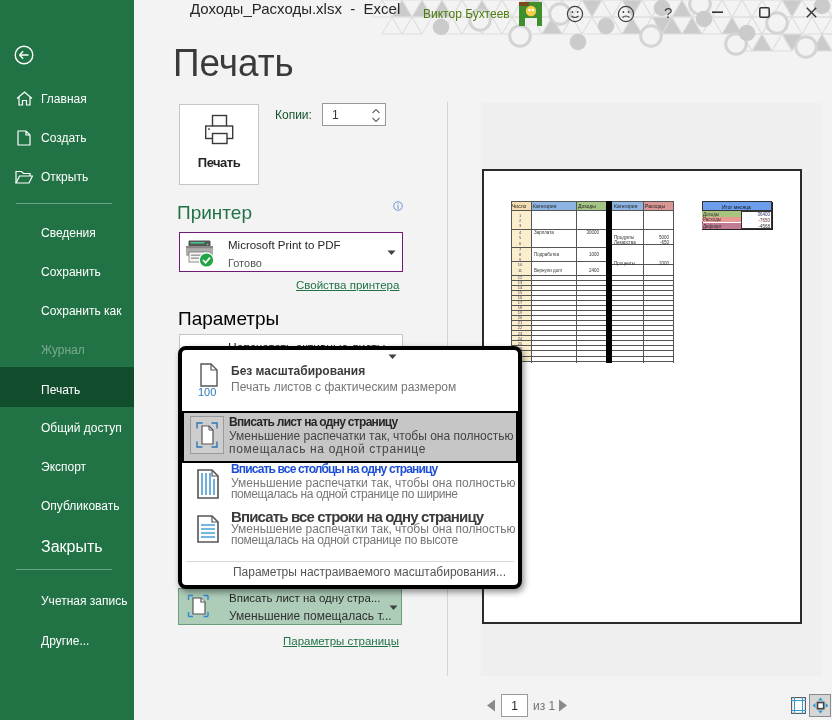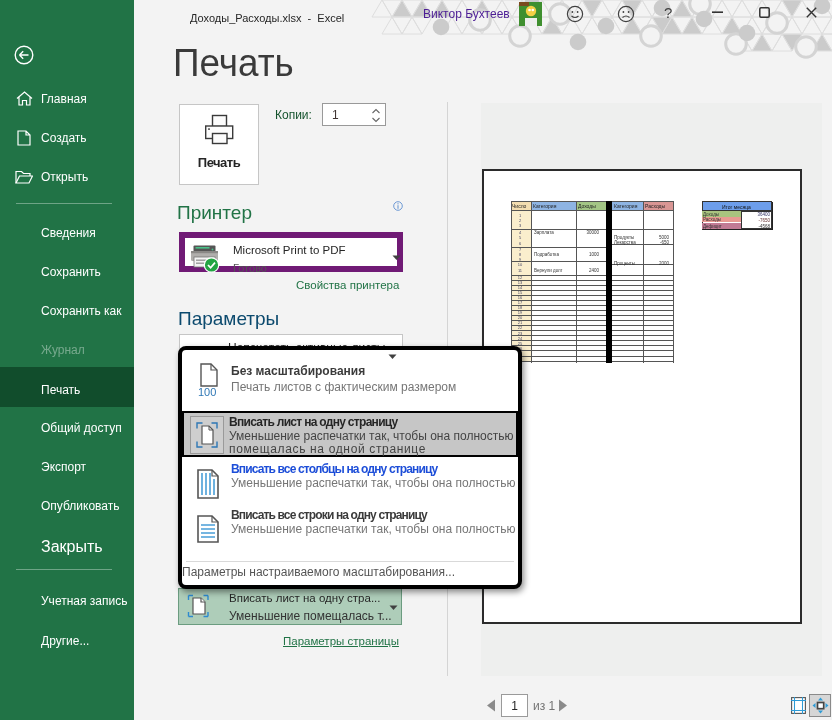--- a/index.html
+++ b/index.html
@@ -22,22 +22,22 @@
     <circle cx="441" cy="27" r="8.3" fill="#cbcbcb"></circle>
     <circle cx="532" cy="5" r="8.3" fill="#cbcbcb"></circle>
     <circle cx="606" cy="26" r="8.3" fill="#cbcbcb"></circle>
     <circle cx="704" cy="19" r="8.3" fill="#cbcbcb"></circle>
     <circle cx="747" cy="33" r="8.3" fill="#cbcbcb"></circle>
     <circle cx="822" cy="6" r="8.3" fill="#cbcbcb"></circle>
     <circle cx="578" cy="42" r="8.3" fill="#cbcbcb"></circle>
     <circle cx="662" cy="8" r="8.3" fill="#cbcbcb"></circle>
 </svg>
 
-<div class="abs" style="left:190px;top:12px;font-size:11px;color:#262626">Доходы_Расходы.xlsx&nbsp;&nbsp;-&nbsp;&nbsp;Excel</div>
-<div class="abs" style="left:423px;top:7px;font-size:12px;color:#4c1d95">Виктор Бухтеев</div>
+<div class="abs" style="left:190px;top:0;font-size:15px;color:#262626">Доходы_Расходы.xlsx&nbsp;&nbsp;-&nbsp;&nbsp;Excel</div>
+<div class="abs" style="left:423px;top:7px;font-size:12px;color:#4d7c0f">Виктор Бухтеев</div>
 
 <svg class="abs" style="left:519px;top:2px" width="23" height="24" viewBox="0 0 23 24">
 <rect width="23" height="24" fill="#3f8f2f"></rect>
 <rect x="0" y="0" width="10" height="4" fill="#7a4a1e"></rect>
 <rect x="6" y="16" width="12" height="8" fill="#eeeeee"></rect>
 <circle cx="12" cy="9" r="5.2" fill="#f3cf45"></circle>
 <circle cx="10.5" cy="8" r="1.3" fill="#fff"></circle>
     <circle cx="13.8" cy="8" r="1.3" fill="#fff"></circle>
 </svg>
 
@@ -128,42 +128,42 @@
     <path d="M2.5,11 L6,14.5 L9.5,11" fill="none" stroke="#666" stroke-width="1.1"></path>
   </svg>
 </div>
 
 <div class="abs" style="left:177px;top:202px;font-size:19px;color:#217346">Принтер</div>
 <svg class="abs" style="left:393px;top:201px" width="10" height="10" viewBox="0 0 10 10">
 <circle cx="5" cy="5" r="4.3" fill="none" stroke="#5f8fd0" stroke-width="0.9"></circle>
 <rect x="4.5" y="2.2" width="1" height="1.2" fill="#5f8fd0"></rect>
     <rect x="4.5" y="4.2" width="1" height="3.6" fill="#5f8fd0"></rect>
 </svg>
-<div class="abs" style="left:179px;top:232px;width:224px;height:40px;background:#fff;border:6px solid #701a75">
+<div class="abs" style="left:179px;top:232px;width:224px;height:40px;background:#fff;border:1px solid #701a75">
   <svg class="abs" style="left:5px;top:7px" width="32" height="29" viewBox="0 0 32 29">
     <rect x="3.5" y="0.5" width="22" height="6" rx="1" fill="#555555"></rect>
     <rect x="5.5" y="2" width="14" height="1.6" fill="#49c188"></rect>
     <circle cx="22.5" cy="4.5" r="0.9" fill="#49c188"></circle>
     <rect x="1" y="6" width="27" height="10" rx="1.5" fill="#b0aeac"></rect>
     <rect x="1" y="6" width="27" height="2.2" fill="#8a8886"></rect>
     <rect x="4" y="12" width="21" height="10" fill="#f4f4f4" stroke="#777" stroke-width="0.8"></rect>
     <rect x="6" y="14.5" width="13" height="1.4" fill="#9a9a9a"></rect>
       <rect x="6" y="17.5" width="10" height="1.4" fill="#9a9a9a"></rect>
     <circle cx="21.5" cy="20" r="7.2" fill="#23a543" stroke="#fff" stroke-width="1.2"></circle>
     <path d="M18,20 l2.6,2.8 l4.4,-5.2" stroke="#fff" stroke-width="1.7" fill="none"></path>
   </svg>
   <div class="abs" style="left:48px;top:6px;font-size:11.5px;color:#262626">Microsoft Print to PDF</div>
   <div class="abs" style="left:48px;top:24px;font-size:11px;color:#555">Готово</div>
   <svg class="abs" style="left:207px;top:17px" width="9" height="6" viewBox="0 0 9 6">
       <path d="M0.5,0.5 L4.5,5 L8.5,0.5 Z" fill="#404040"></path>
     </svg>
 </div>
-<div class="abs" style="left:296px;top:279px;font-size:11.5px;color:#217346;">Свойства принтера</div>
-
-<div class="abs" style="left:178px;top:308px;font-size:19px;color:#0c4a6e">Параметры</div>
+<div class="abs" style="left:296px;top:279px;font-size:11.5px;color:#217346;text-decoration:underline">Свойства принтера</div>
+
+<div class="abs" style="left:178px;top:308px;font-size:19px;color:#000000">Параметры</div>
 
 <div class="abs" style="left:179px;top:334px;width:224px;height:40px;background:#fff;border:1px solid #c6c6c6">
   <svg class="abs" style="left:7px;top:11px" width="27" height="24" viewBox="0 0 27 24">
     <rect x="1" y="1" width="25" height="22" fill="#fff" stroke="#8a8a8a" stroke-width="1.4"></rect>
     <path d="M1,8 H26 M1,15 H26 M9.3,1 V23 M17.6,1 V23" stroke="#8a8a8a" stroke-width="1.2"></path>
   </svg>
   <div class="abs" style="left:48px;top:6px;font-size:12px;color:#262626">Напечатать активные листы</div>
 </div>
 
 <div class="abs" style="left:178px;top:588px;width:224px;height:37px;background:#aecdb9;border:1px solid #6b9c80">
@@ -287,49 +287,51 @@
 <div class="abs" style="left:178px;top:346px;width:344px;height:243px;background:#fff;border:4px solid #000;border-radius:8px;box-shadow:2px 3px 6px rgba(0,0,0,.45)">
 
 <svg class="abs" style="left:16px;top:13px" width="22" height="34" viewBox="0 0 22 34">
   <path d="M3,1 H13 L19,7 V23 H3 Z" fill="#fff" stroke="#555" stroke-width="1.4"></path>
   <path d="M13,1 V7 H19" fill="none" stroke="#555" stroke-width="1.2"></path>
   <text x="0" y="33" font-size="11" fill="#2e77b5" font-family="Liberation Sans">100</text>
 </svg>
 <div class="abs" style="left:49px;top:14px;font-size:12px;font-weight:bold;color:#3b3b3b">Без масштабирования</div>
 <div class="abs" style="left:49px;top:30px;font-size:12px;color:#767676">Печать листов с фактическим размером</div>
 
-<div class="abs" style="left:0px;top:61px;width:336px;height:46px;background:#c6c6c6;border:2px solid #000">
+<div class="abs" style="left:0px;top:61px;width:336px;height:52px;background:#c6c6c6;border:2px solid #000">
   <div class="abs" style="left:6px;top:3px;width:34px;height:38px;background:#cecece;border:1px solid #9a9a9a"></div>
   <svg class="abs" style="left:10px;top:7px" width="26" height="30" viewBox="0 0 26 30">
     <path d="M8,6 H15 L19,10 V24 H8 Z" fill="#fff" stroke="#555" stroke-width="1.2"></path>
     <path d="M15,6 V10 H19" fill="none" stroke="#555" stroke-width="1"></path>
     <path d="M3,8.5 V3 H8.5 M23,8.5 V3 H17.5 M3,21.5 V27 H8.5 M23,21.5 V27 H17.5" stroke="#2e77b5" stroke-width="1.4" fill="none"></path>
   </svg>
   <div class="abs" style="left:45px;top:2px;font-size:12px;font-weight:bold;color:#262626;letter-spacing:-0.7px">Вписать лист на одну страницу</div>
   <div class="abs" style="left:45px;top:16px;font-size:12px;color:#444">Уменьшение распечатки так, чтобы она полностью</div>
   <div class="abs" style="left:45px;top:29px;font-size:12px;color:#444;letter-spacing:0.65px">помещалась на одной странице</div>
 </div>
 
 <svg class="abs" style="left:14px;top:119px" width="24" height="30" viewBox="0 0 24 30">
   <path d="M2,1 H16 L22,7 V29 H2 Z" fill="#fff" stroke="#555" stroke-width="1.6"></path>
   <path d="M16,1 V7 H22" fill="none" stroke="#555" stroke-width="1.2"></path>
   <path d="M6,4 V26 M10,4 V26 M14,4 V26 M18,10 V26" stroke="#4a9fd8" stroke-width="1.6"></path>
 </svg>
 <div class="abs" style="left:49px;top:112px;font-size:12px;font-weight:bold;color:#1d4ed8;letter-spacing:-0.85px">Вписать все столбцы на одну страницу</div>
 <div class="abs" style="left:49px;top:126px;font-size:12px;color:#767676">Уменьшение распечатки так, чтобы она полностью</div>
+<div class="abs" style="left:49px;top:137px;font-size:12px;color:#767676;letter-spacing:-0.4px">помещалась на одной странице по ширине</div>
 
 <svg class="abs" style="left:14px;top:165px" width="24" height="28" viewBox="0 0 24 28">
   <path d="M2,1 H16 L22,7 V27 H2 Z" fill="#fff" stroke="#555" stroke-width="1.6"></path>
   <path d="M16,1 V7 H22" fill="none" stroke="#555" stroke-width="1.2"></path>
   <path d="M5,10 H19 M5,14 H19 M5,18 H19 M5,22 H19" stroke="#4a9fd8" stroke-width="1.6"></path>
 </svg>
-<div class="abs" style="left:49px;top:158px;font-size:12px;font-weight:bold;color:#3b3b3b;letter-spacing:-0.85px">Вписать все строки на одну страницу</div>
+<div class="abs" style="left:49px;top:158px;font-size:15px;font-weight:bold;color:#3b3b3b;letter-spacing:-0.85px">Вписать все строки на одну страницу</div>
 <div class="abs" style="left:49px;top:172px;font-size:12px;color:#767676">Уменьшение распечатки так, чтобы она полностью</div>
+<div class="abs" style="left:49px;top:183px;font-size:12px;color:#767676;letter-spacing:-0.3px">помещалась на одной странице по высоте</div>
 <div class="abs" style="left:4px;top:211px;width:328px;height:1px;background:#d9d9d9"></div>
-<div class="abs" style="left:0;top:215px;width:324px;text-align:left;font-size:12px;color:#555">Параметры настраиваемого масштабирования...</div>
+<div class="abs" style="left:0;top:215px;width:324px;text-align:right;font-size:12px;color:#555">Параметры настраиваемого масштабирования...</div>
 
 </div>
 
 <svg class="abs" style="left:388px;top:354px" width="9" height="6" viewBox="0 0 9 6">
     <path d="M0.5,0.5 L4.5,5 L8.5,0.5 Z" fill="#404040"></path>
   </svg>
 
 <svg class="abs" style="left:486px;top:699px" width="10" height="13" viewBox="0 0 10 13">
     <path d="M9,0.5 L1,6.5 L9,12.5 Z" fill="#8a8a8a"></path>
   </svg>

